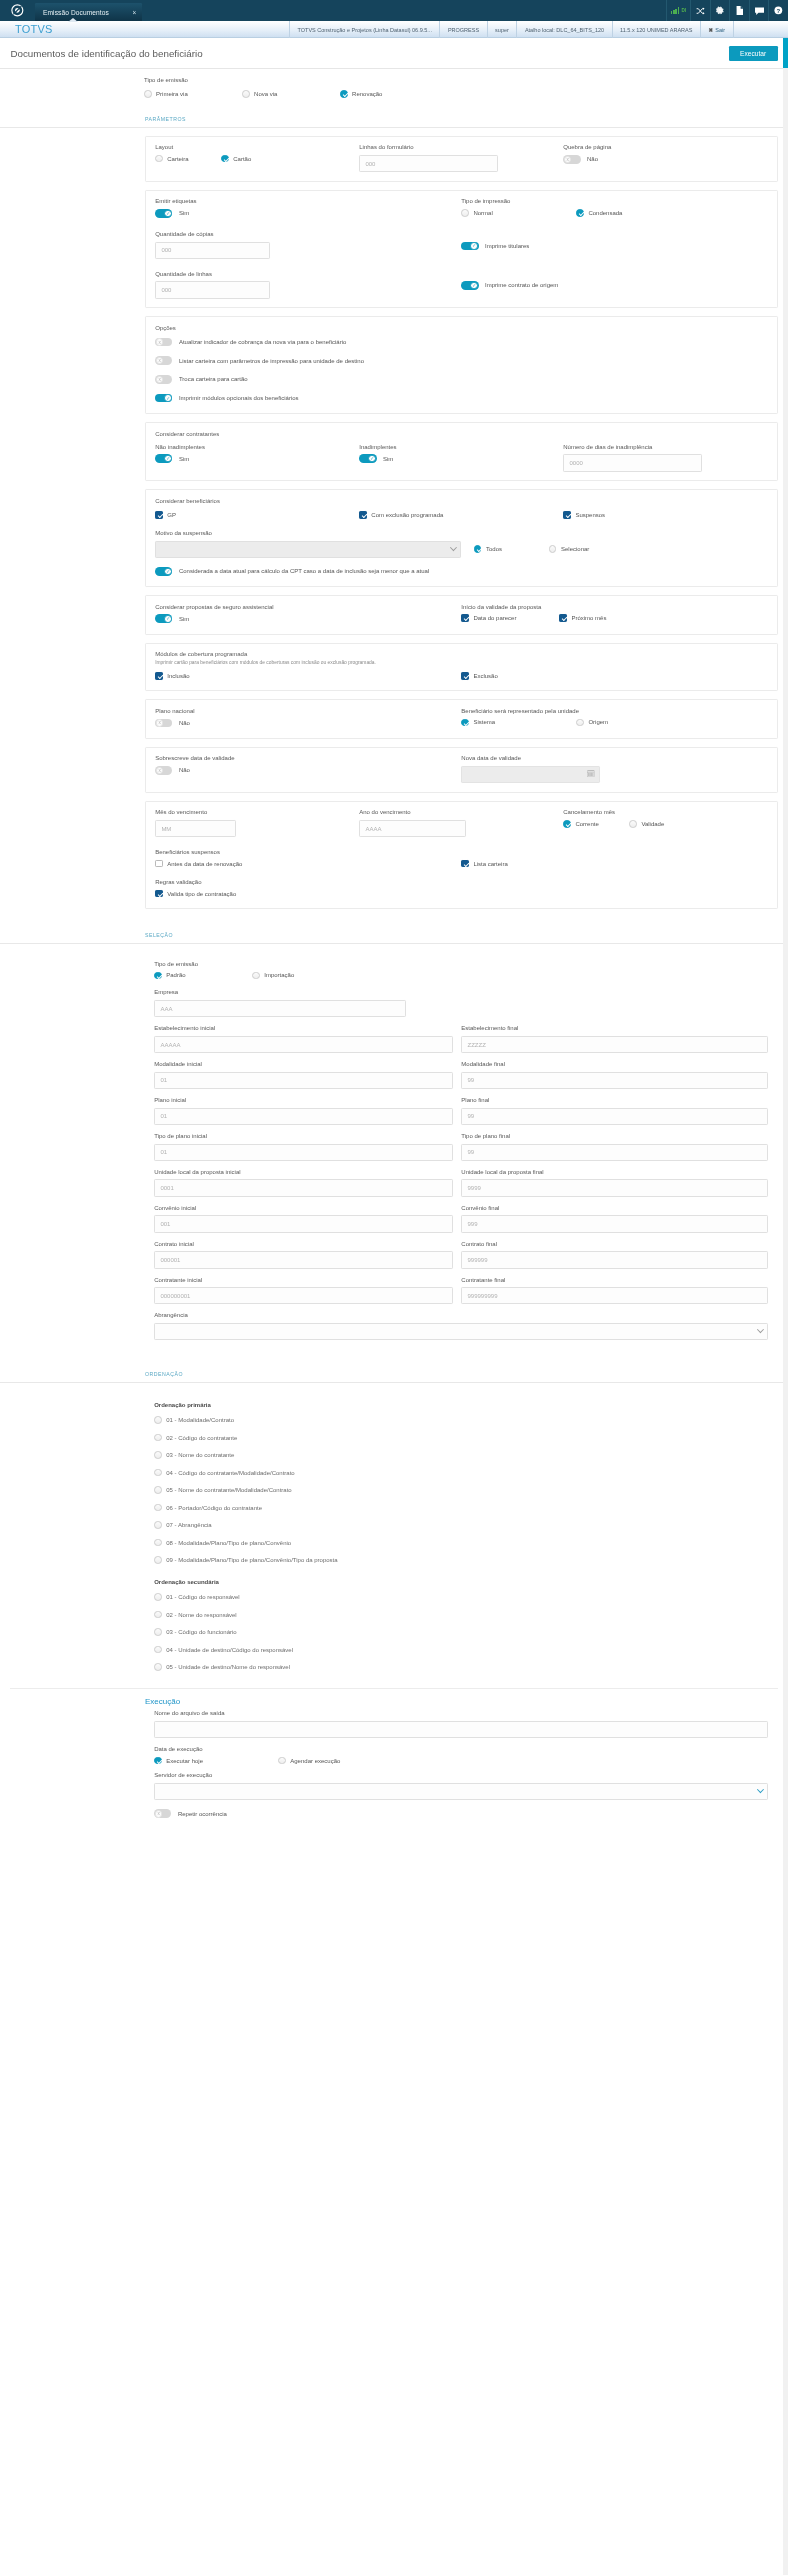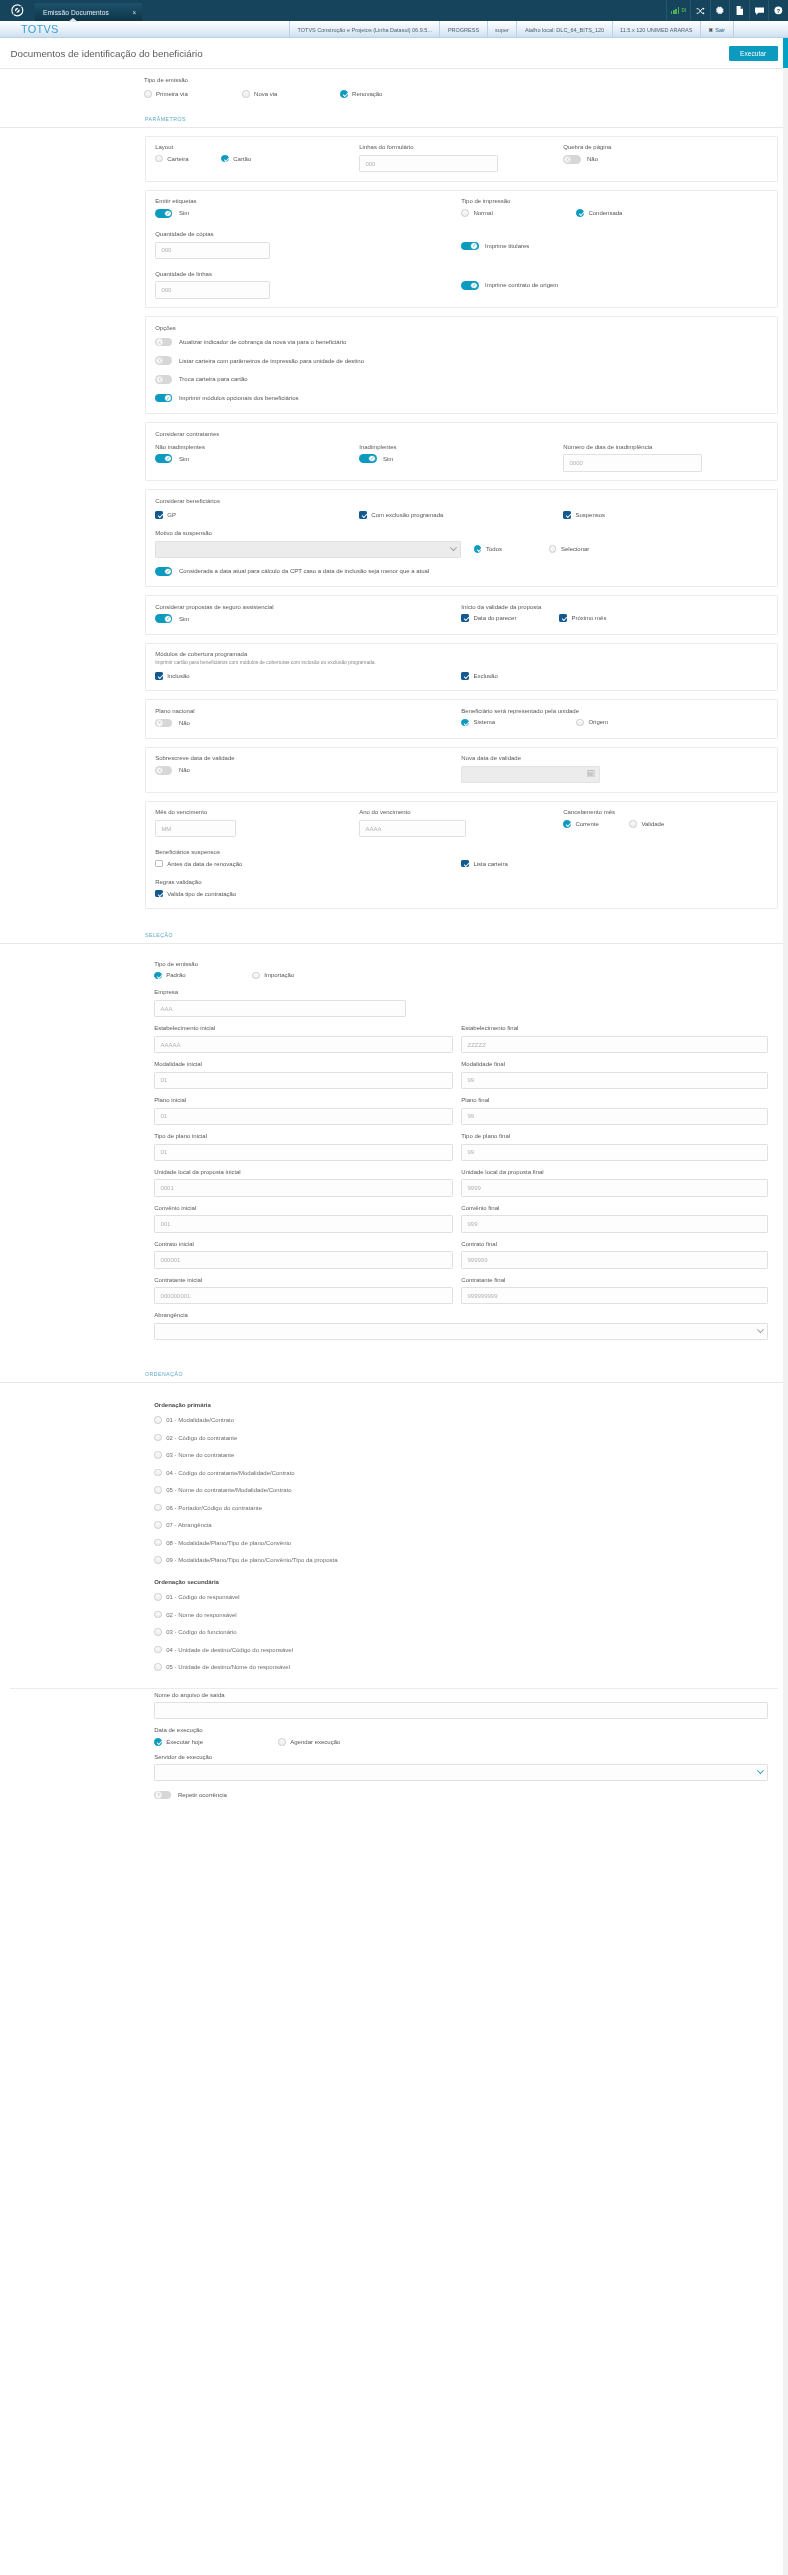--- a/index.html
+++ b/index.html
@@ -68,21 +68,21 @@
   
   .brand-bar {
     height: 17.3px;
     background: linear-gradient(to bottom, #ffffff 0%, #e4eef8 60%, #cfe0f1 100%);
     display: flex; align-items: center;
     border-bottom: 0.6px solid #b9cfe2;
     position: relative;
   }
   .brand-logo {
     font-size: 11px; color: #3c9fd0; letter-spacing: 0.2px;
-    margin-left: 21px; font-family: "Liberation Sans", sans-serif;
+    margin-left: 15px; font-family: "Liberation Sans", sans-serif;
   }
   .statusbar {
     position: absolute; left: 289px; top: 0; height: 17.3px;
     display: flex; align-items: center; font-size: 5.5px; color: #4d6070;
   }
   .statusbar .seg {
     padding: 0 7.5px; height: 17.3px; display: flex; align-items: center;
     border-left: 0.6px solid #bed2e4;
     white-space: nowrap;
   }
@@ -915,20 +915,21 @@
     <div class="ord-item"><label class="radio">
       <span class="dot"></span>
       <span class="rl">05 - Unidade de destino/Nome do responsável</span>
         </label></div>
 
     <div style="height:8px"></div>
   </div>
 
   <div class="section-divider" style="margin:0 10.4px"></div>
 
+  <div class="section-title exec">Execução</div>
 
   <div class="panel" style="margin-top:2.3px">
     <div class="stack">
       <span class="fl">Nome do arquivo de saída</span>
       <input class="inp w-col" style="">
     </div>
 
     <div class="stack">
       <span class="fl">Data de execução</span>
       <div style="display:flex">

